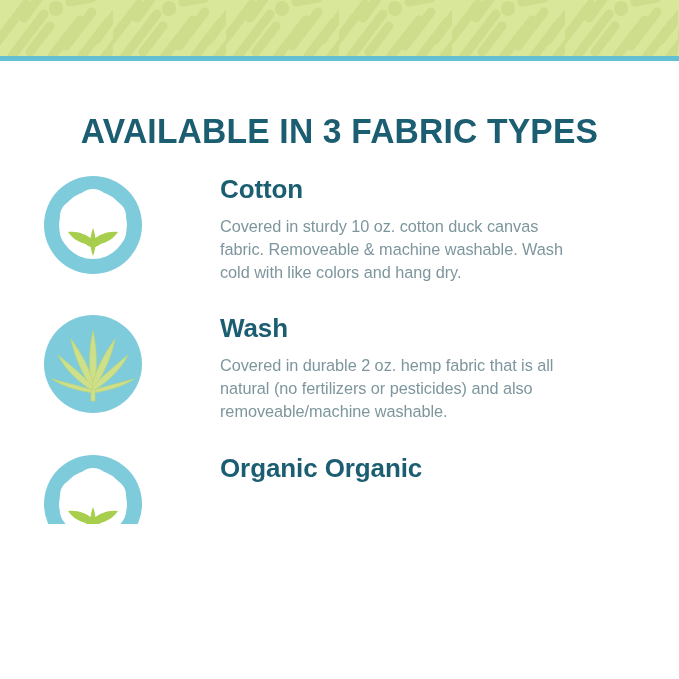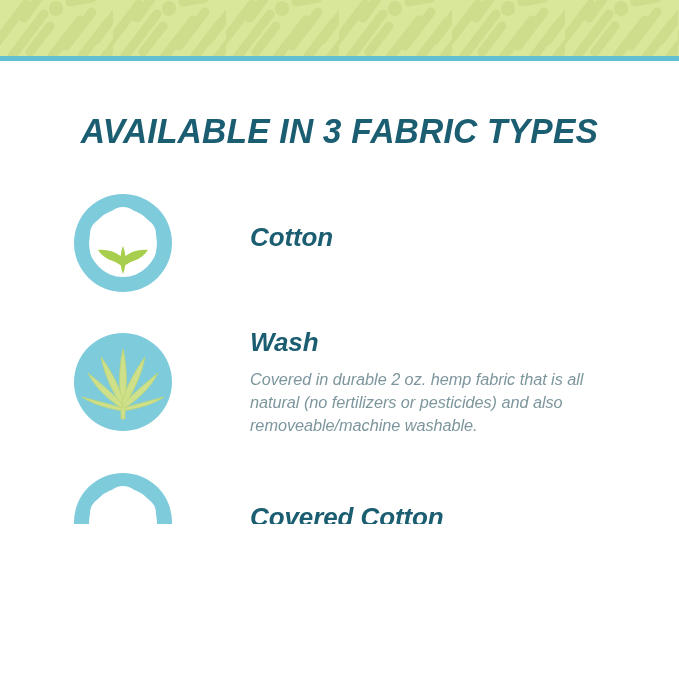--- a/index.html
+++ b/index.html
@@ -14,21 +14,20 @@
     font-family: "Liberation Sans", sans-serif;
     -webkit-font-smoothing: antialiased;
   }
 
   .page {
     position: relative;
     width: 679px;
     height: 524px;
     background: #ffffff;
     overflow: hidden;
-    font-style: italic;
   }
 
   
   .band {
     position: absolute;
     left: 0;
     width: 679px;
     overflow: hidden;
   }
   .band-top { top: 0; height: 61px; }
@@ -76,22 +75,22 @@
   
   .rows {
     position: absolute;
     left: 0;
     top: 172px;
     width: 679px;
   }
   .row {
     position: relative;
     display: flex;
-    align-items: center;
-    padding-left: 72px;
+    align-items: flex-start;
+    padding-left: 42px;
     box-sizing: border-box;
   }
   .row-cotton  { height: 139px; }
   .row-hemp    { height: 140px; }
   .row-organic { height: 140px; }
 
   .icon-wrap {
     flex: 0 0 auto;
     width: 102px;
     height: 102px;
@@ -180,20 +179,21 @@
             <path d="M51 54 C54 62 55 72 51 82 C47 72 48 62 51 54 Z"></path>
             <path d="M51 66 C44 60 36 57 26 58 C32 67 42 71 51 70 Z"></path>
             <path d="M51 66 C58 60 66 57 76 58 C70 67 60 71 51 70 Z"></path>
             <path d="M51 70 C47 64 41 60 34 59 C38 67 45 72 51 74 Z"></path>
             <path d="M51 70 C55 64 61 60 68 59 C64 67 57 72 51 74 Z"></path>
           </g>
         </svg>
       </div>
       <div class="row-text">
         <h2 class="row-heading">Cotton</h2>
+        <p class="row-body">Covered in sturdy 10 oz. cotton duck canvas fabric. Removeable &amp; machine washable. Wash cold with like colors and hang dry.</p>
       </div>
     </div>
 
     <div class="row row-hemp">
       <div class="icon-wrap">
         <svg viewBox="0 0 102 102" xmlns="http://www.w3.org/2000/svg" aria-hidden="true">
           <circle cx="51" cy="51" r="49" fill="#7ecbdb"></circle>
           <g fill="#cfe08a" stroke="#c0d673" stroke-width="0.8">
 
             <path d="M51 78 C47 62 46 40 51 18 C56 40 55 62 51 78 Z"></path>
@@ -233,21 +233,21 @@
           <g fill="#a8ce4d">
             <path d="M51 54 C54 62 55 72 51 82 C47 72 48 62 51 54 Z"></path>
             <path d="M51 66 C44 60 36 57 26 58 C32 67 42 71 51 70 Z"></path>
             <path d="M51 66 C58 60 66 57 76 58 C70 67 60 71 51 70 Z"></path>
             <path d="M51 70 C47 64 41 60 34 59 C38 67 45 72 51 74 Z"></path>
             <path d="M51 70 C55 64 61 60 68 59 C64 67 57 72 51 74 Z"></path>
           </g>
         </svg>
       </div>
       <div class="row-text">
-        <h2 class="row-heading">Covered Cotton</h2>
+        <h2 class="row-heading">Organic Organic</h2>
       </div>
     </div>
 
   </div>
 
   <div class="band band-bottom">
     <div class="band-rule"></div>
     <div class="band-pattern">
       <svg width="679" height="61" viewBox="0 0 679 61" xmlns="http://www.w3.org/2000/svg" aria-hidden="true">
         <defs>

